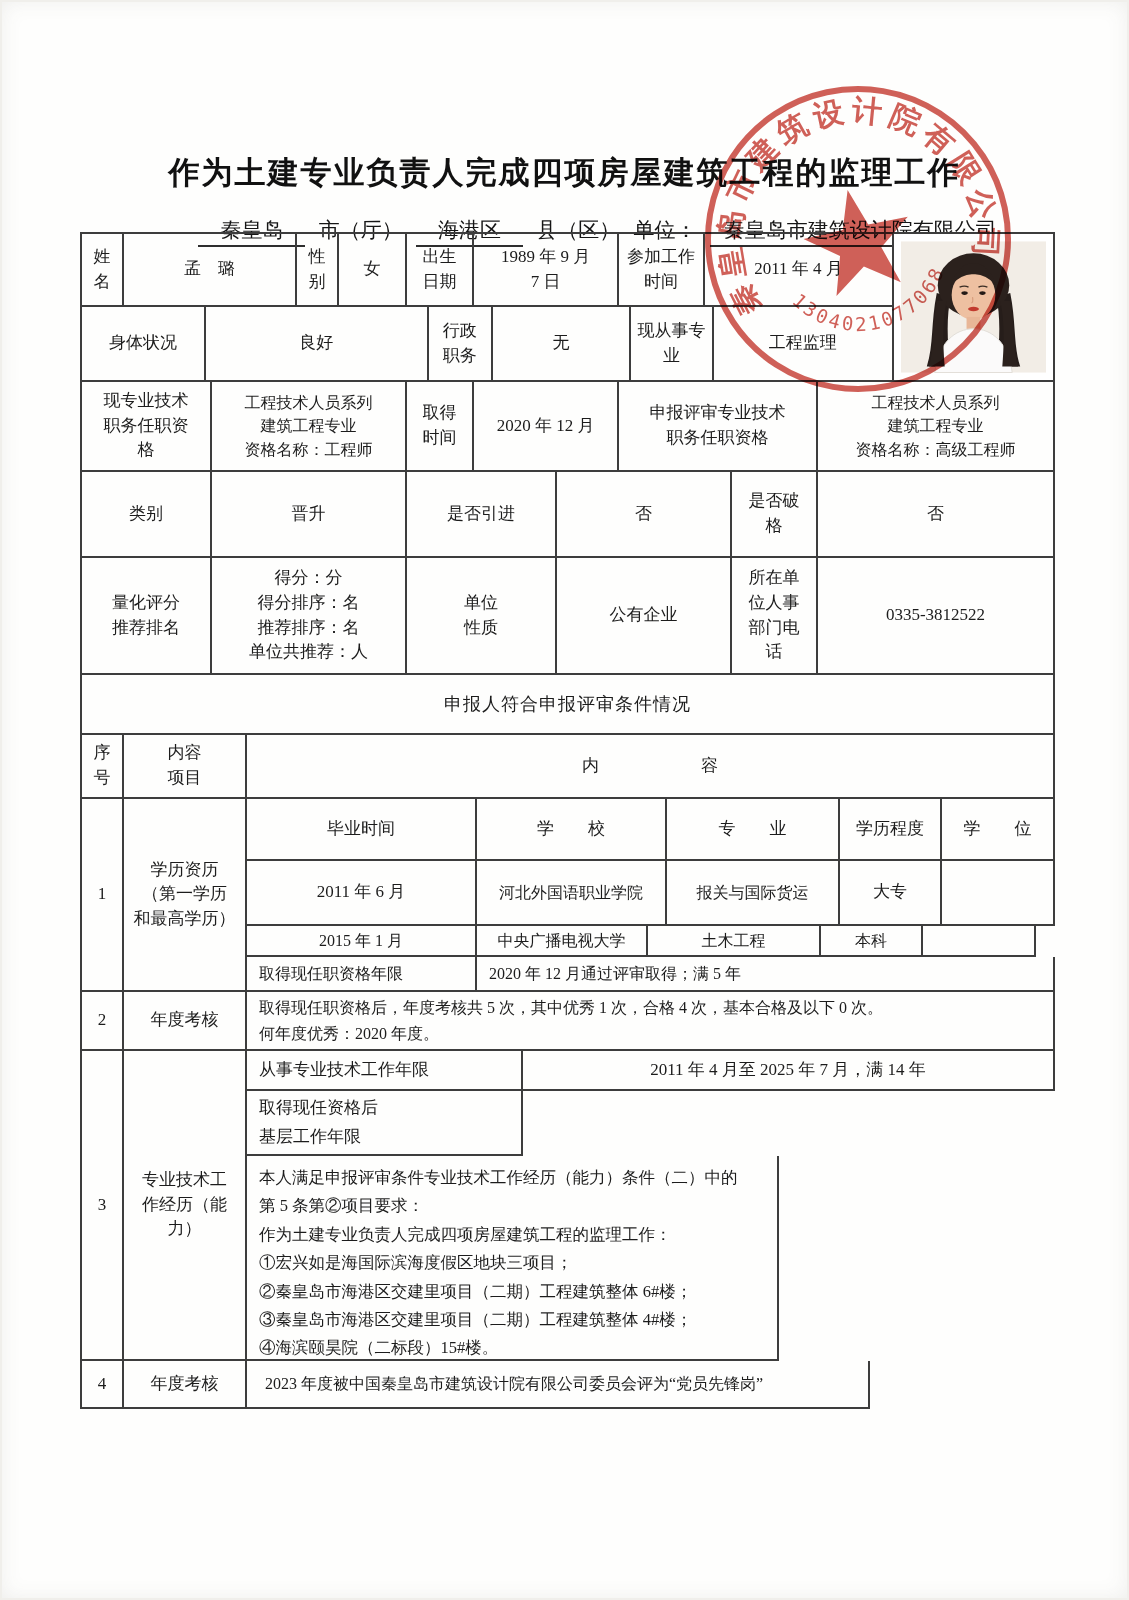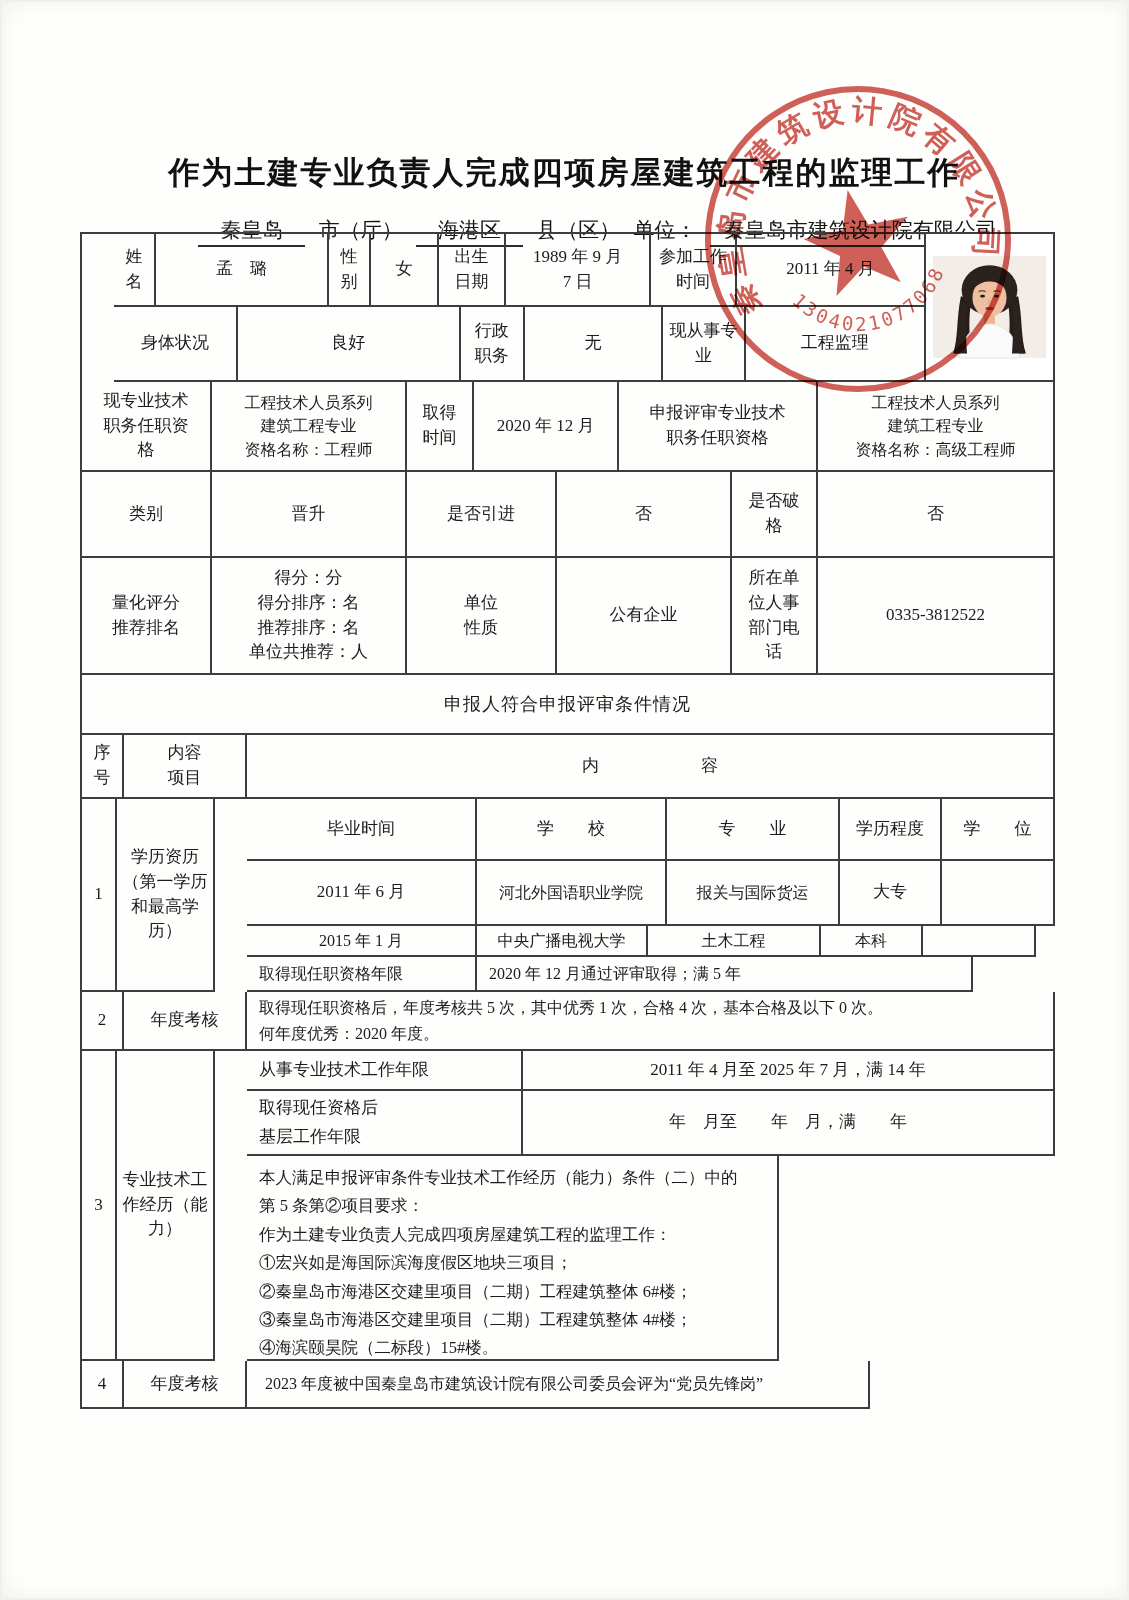--- a/index.html
+++ b/index.html
@@ -24,21 +24,21 @@
   .ul{border-bottom:2px solid #2e2e2e;display:inline-block;padding:0 22px 1px 22px;}
   .ul.unit{padding:0 14px 1px 14px;}
 
   
   .tbl{
     position:absolute;left:80px;top:232px;width:973px;
     border-top:2px solid #3d3d3d;border-left:2px solid #3d3d3d;
     font-size:17px;line-height:1.45;
   }
   .trow{display:flex;flex-direction:row;}
-  .col{display:flex;flex-direction:column;margin-left:32px;}
+  .col{display:flex;flex-direction:column;}
   .c{
     box-sizing:border-box;border-right:2px solid #3d3d3d;border-bottom:2px solid #3d3d3d;
     display:flex;align-items:center;justify-content:center;text-align:center;
     padding:2px 4px;overflow:hidden;
   }
   .pre{white-space:pre-line;}
   .left{justify-content:flex-start;text-align:left;padding-left:12px;}
   .exp{line-height:1.72;font-size:16.5px;}
   .banner{font-size:18px;letter-spacing:1px;}
   .small{font-size:16px;}
@@ -193,21 +193,21 @@
         </div>
         <div class="trow" style="height:31px">
           <div class="c small" style="width:230px">2015 年 1 月</div>
           <div class="c small" style="width:171px">中央广播电视大学</div>
           <div class="c small" style="width:173px">土木工程</div>
           <div class="c small" style="width:102px">本科</div>
           <div class="c small" style="width:113px"></div>
         </div>
         <div class="trow" style="height:35px">
           <div class="c left small" style="width:230px">取得现任职资格年限</div>
-          <div class="c left small" style="width:496px">2020 年 12 月通过评审取得；满 5 年</div>
+          <div class="c left small" style="width:578px">2020 年 12 月通过评审取得；满 5 年</div>
         </div>
       </div>
     </div>
 
     <div class="trow" style="height:59px">
       <div class="c" style="width:42px">2</div>
       <div class="c" style="width:123px">年度考核</div>
       <div class="c left pre small" style="width:808px;line-height:1.6">取得现任职资格后，年度考核共 5 次，其中优秀 1 次，合格 4 次，基本合格及以下 0 次。
 何年度优秀：2020 年度。</div>
     </div>
@@ -218,21 +218,20 @@
 作经历（能
 力）</div>
       <div class="col" style="width:808px">
         <div class="trow" style="height:40px">
           <div class="c left" style="width:276px">从事专业技术工作年限</div>
           <div class="c" style="width:532px">2011 年 4 月至 2025 年 7 月，满 14 年</div>
         </div>
         <div class="trow" style="height:65px">
           <div class="c left pre" style="width:276px;line-height:1.7">取得现任资格后
 基层工作年限</div>
-          <div class="c" style="width:532px">年　月至　　年　月，满　　年</div>
         </div>
         <div class="trow" style="height:205px">
           <div class="c left pre exp" style="width:532px;align-items:flex-start;padding-top:8px">本人满足申报评审条件专业技术工作经历（能力）条件（二）中的
 第 5 条第②项目要求：
 作为土建专业负责人完成四项房屋建筑工程的监理工作：
 ①宏兴如是海国际滨海度假区地块三项目；
 ②秦皇岛市海港区交建里项目（二期）工程建筑整体 6#楼；
 ③秦皇岛市海港区交建里项目（二期）工程建筑整体 4#楼；
 ④海滨颐昊院（二标段）15#楼。</div>
         </div>

